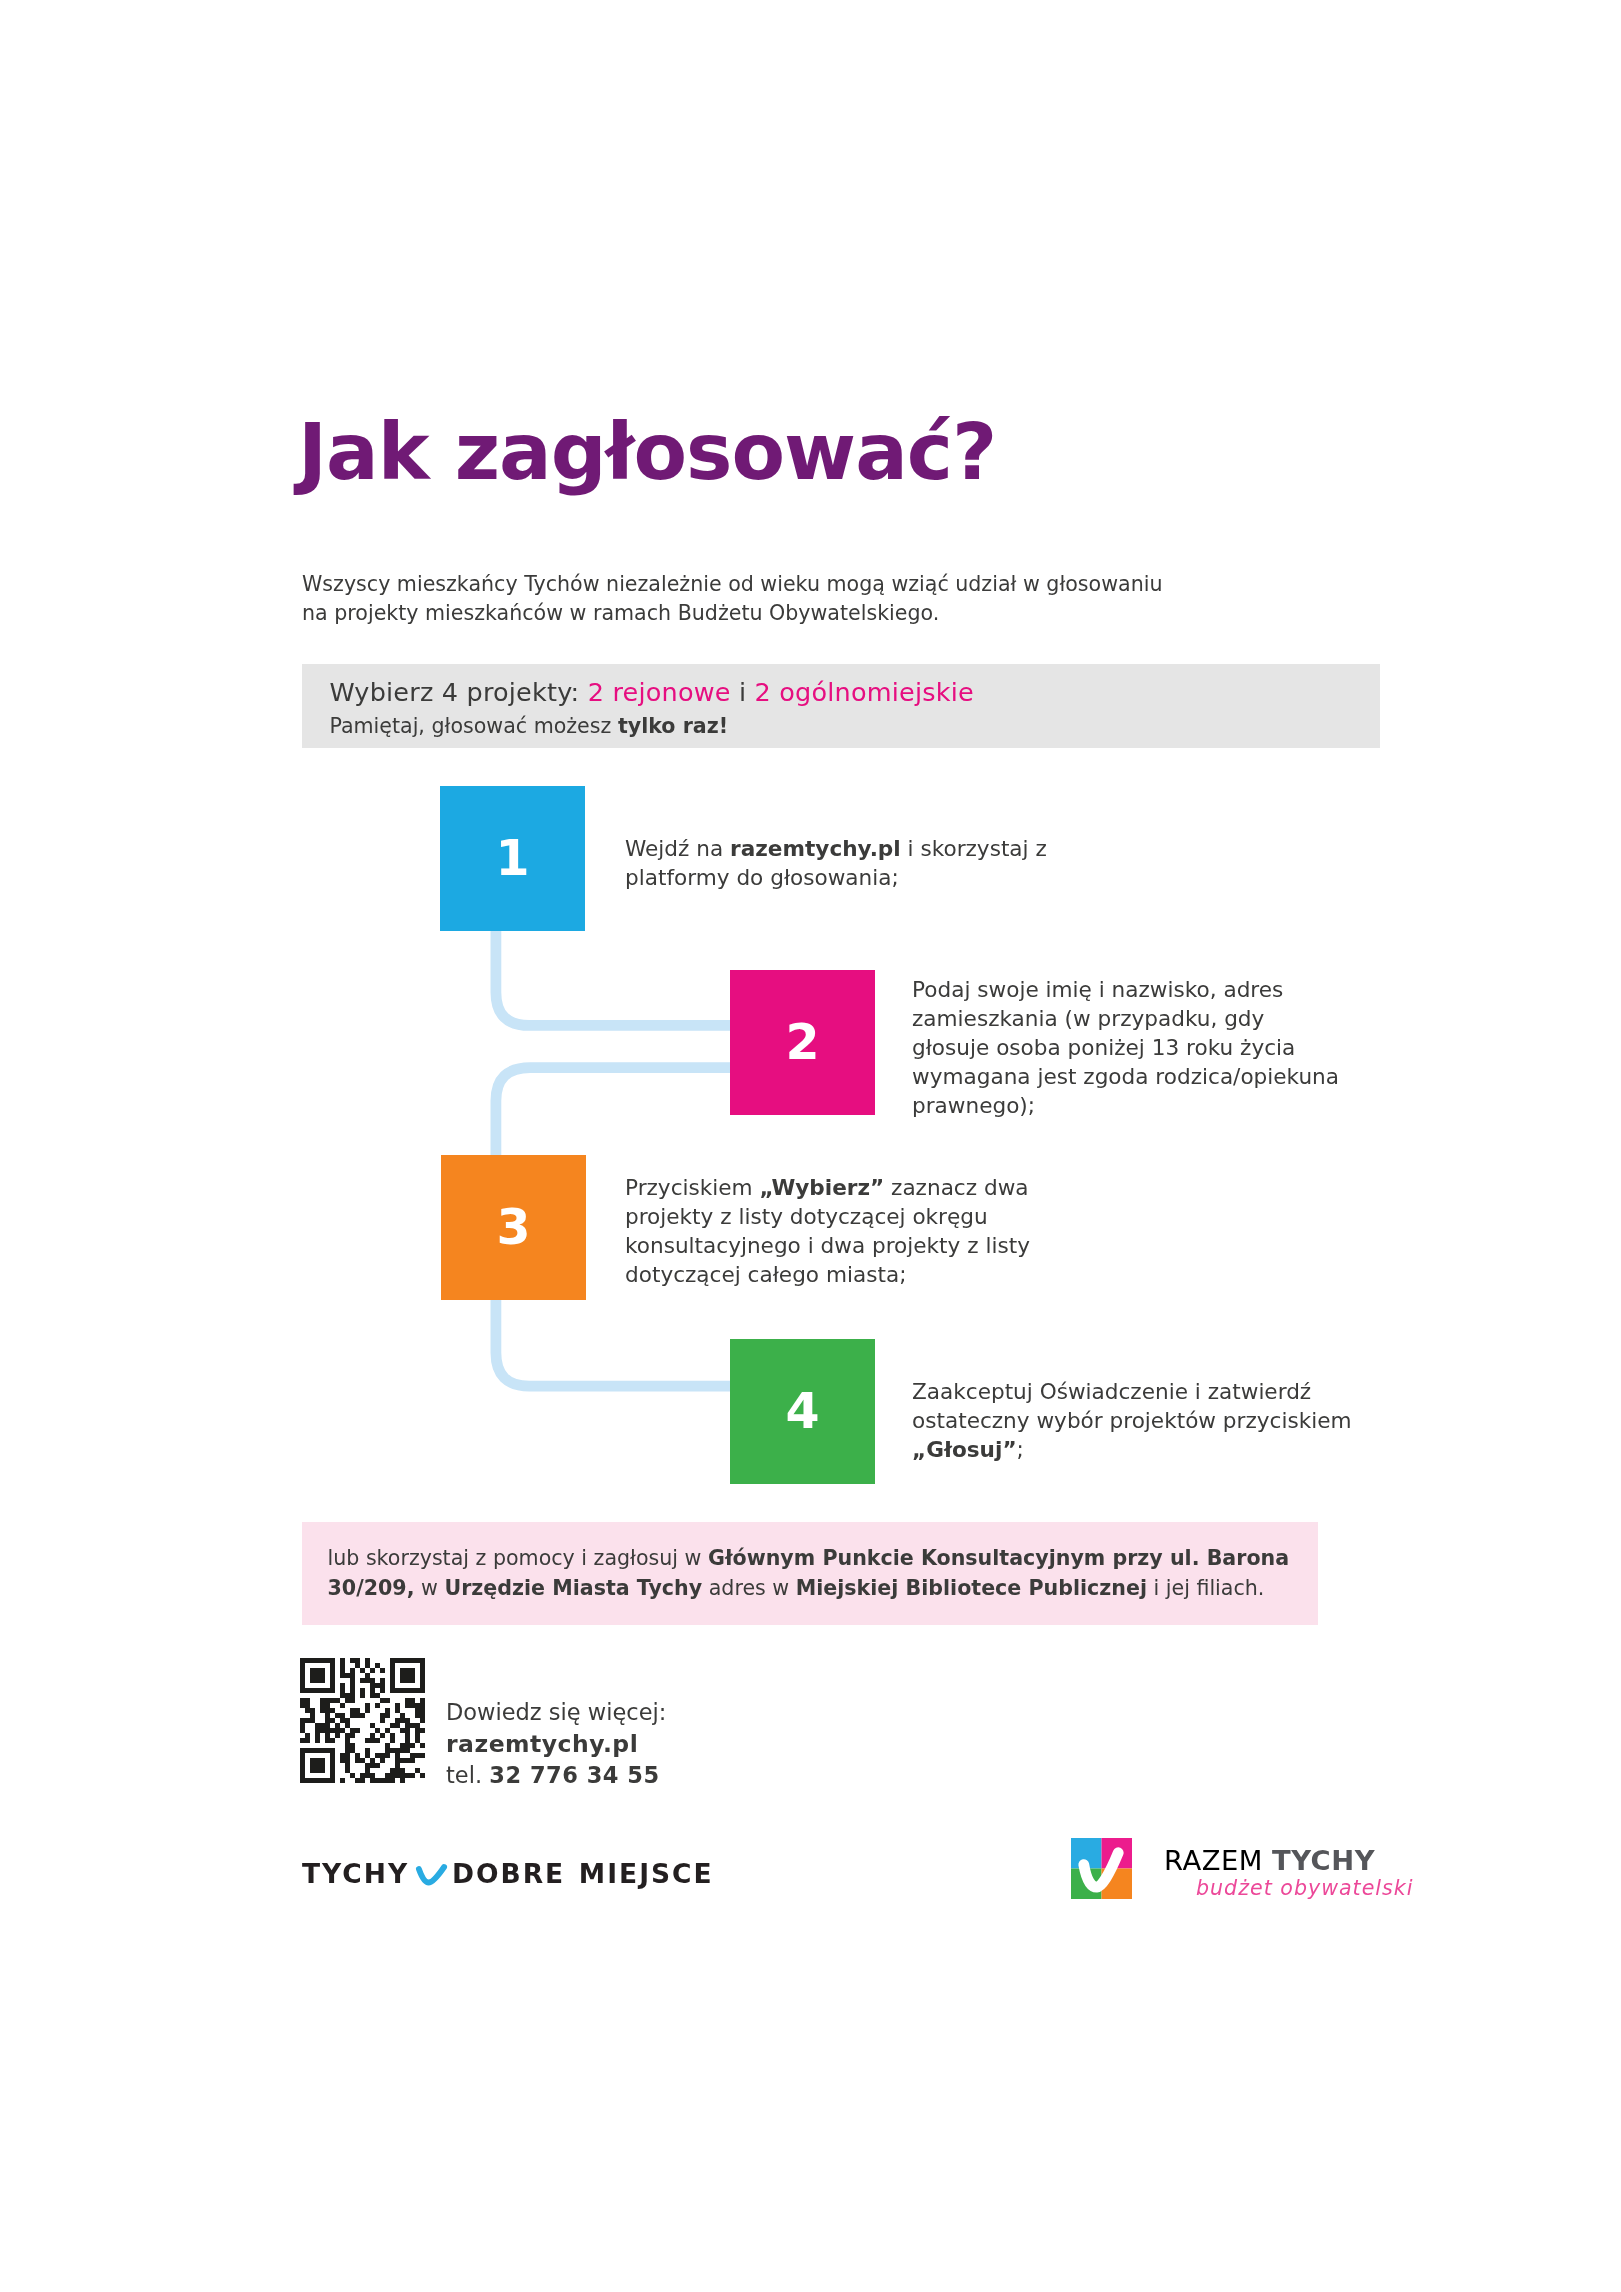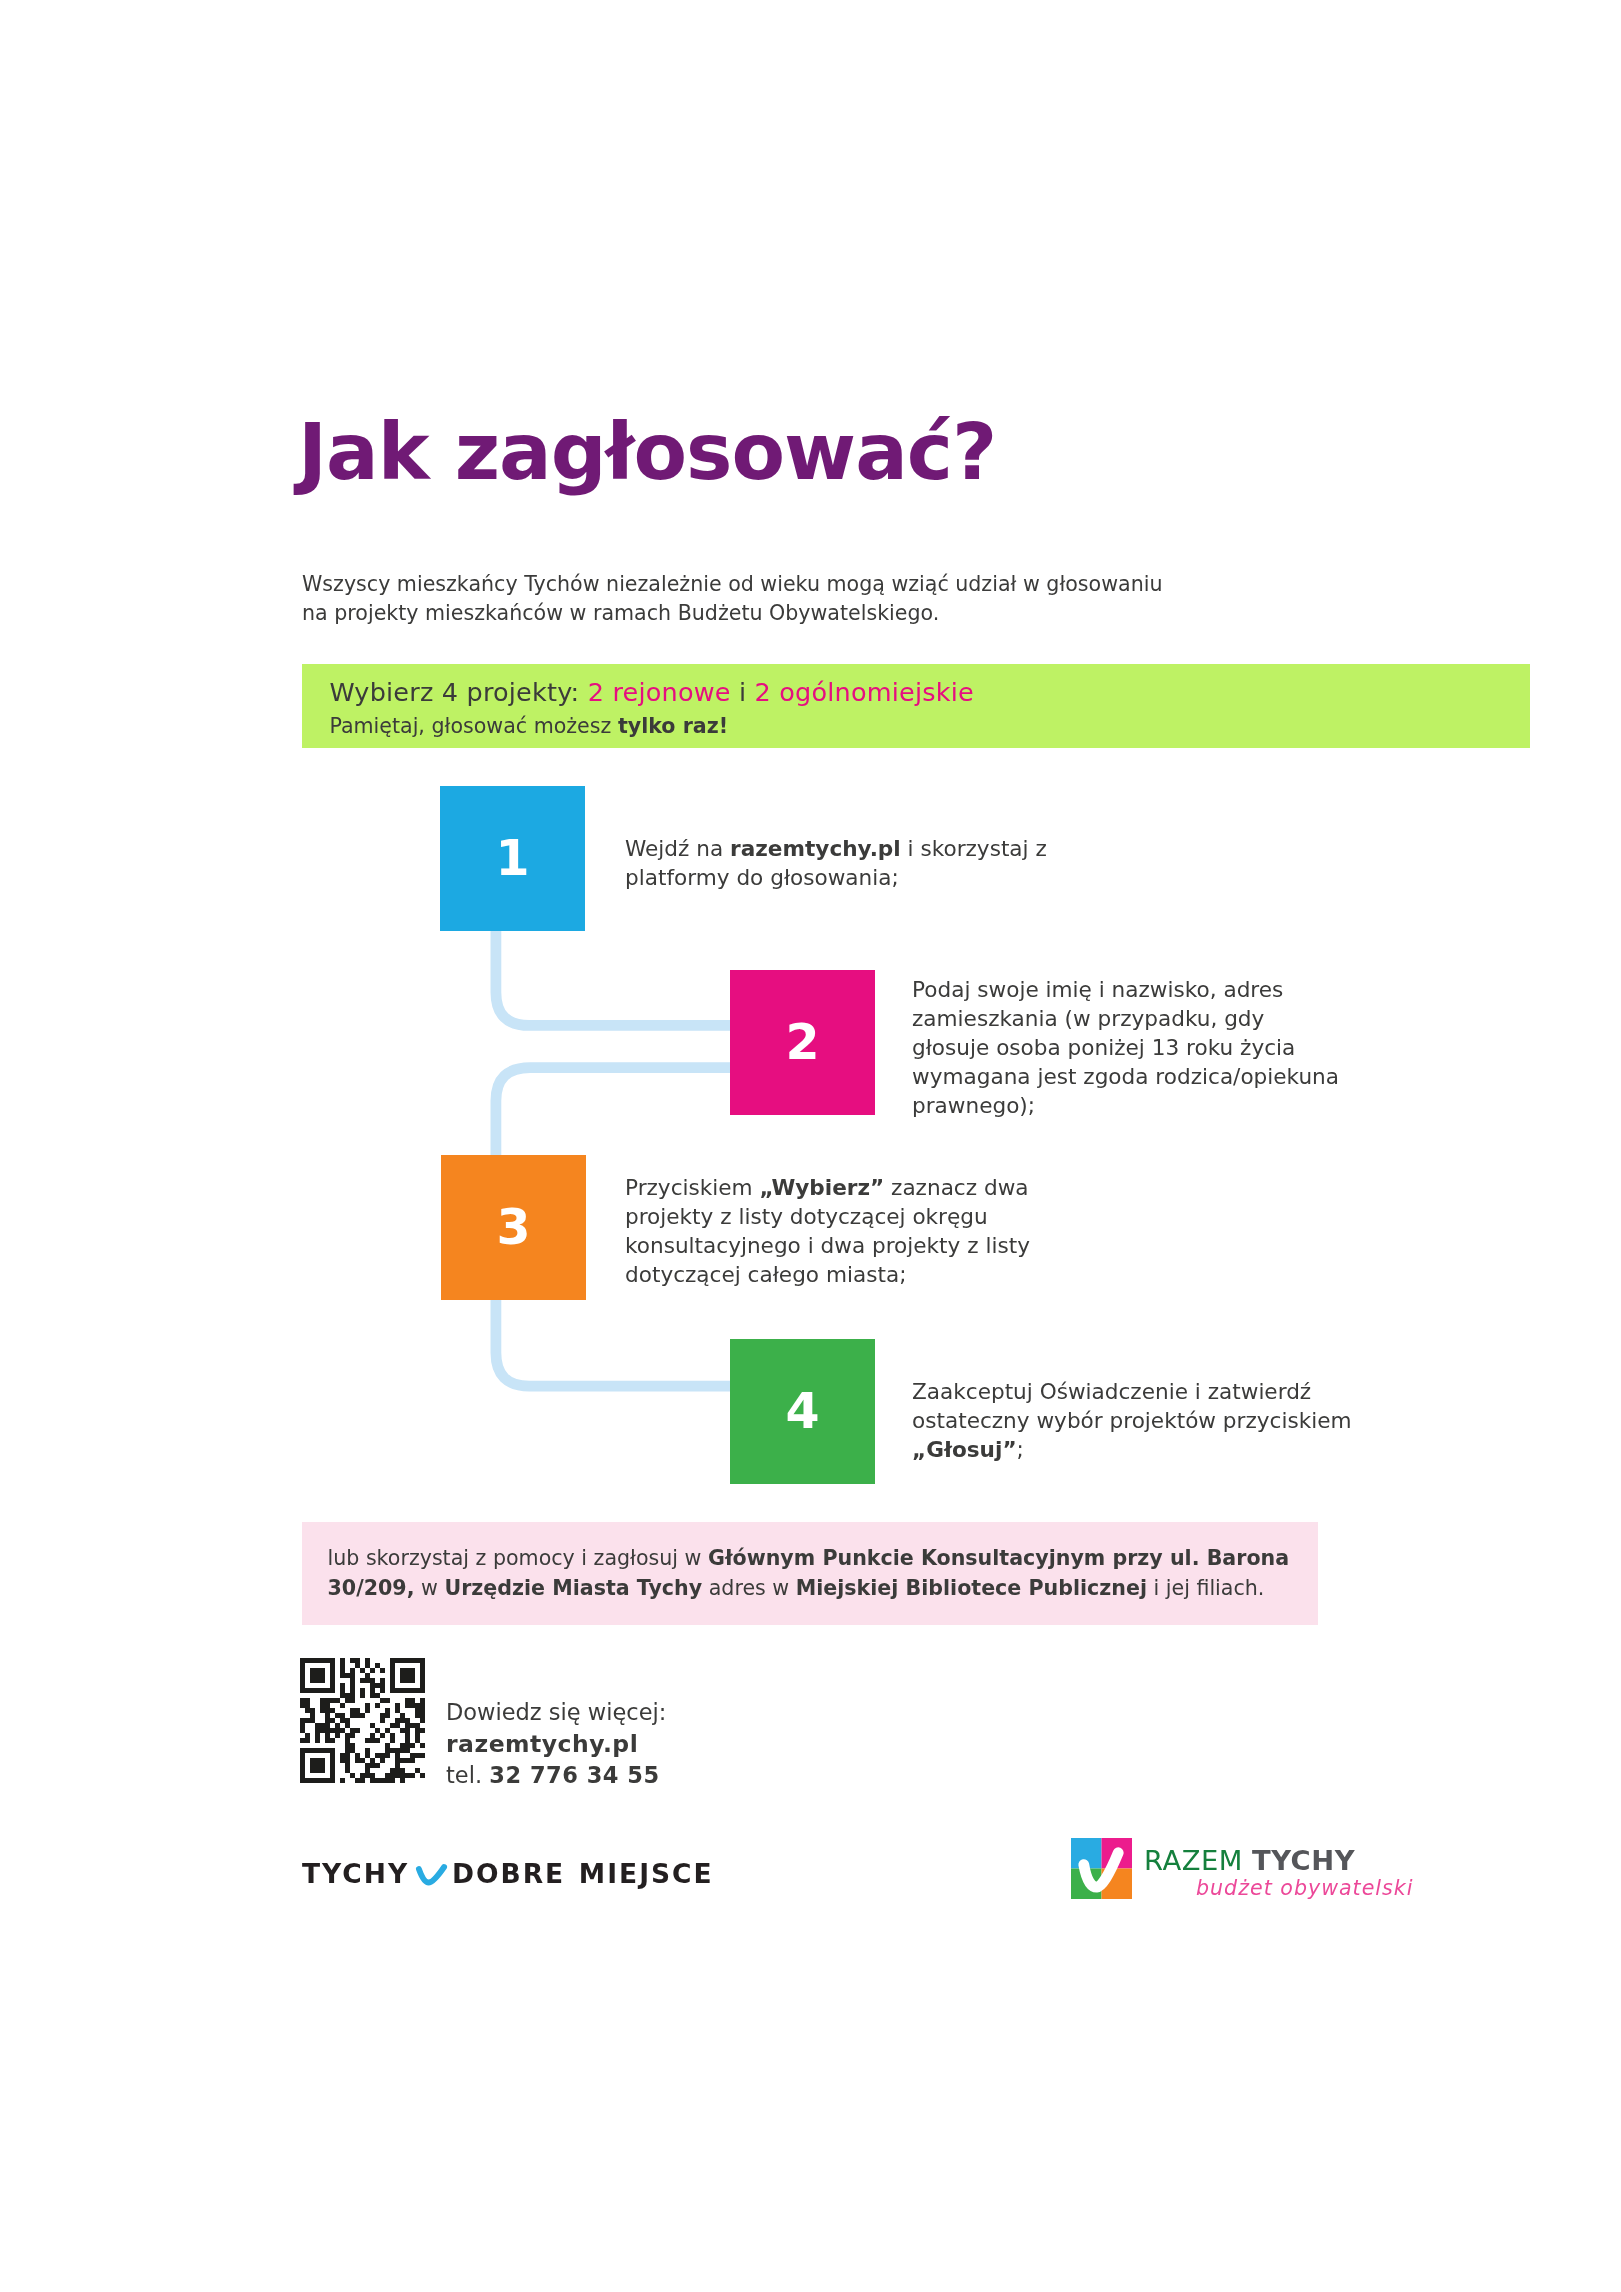--- a/index.html
+++ b/index.html
@@ -5,21 +5,21 @@
   html,body{margin:0;padding:0;background:#fff;}
   .page{
     position:relative;width:1621px;height:2293px;background:#ffffff;overflow:hidden;
     font-family:"DejaVu Sans","Liberation Sans",sans-serif;color:#3b3b3a;
   }
   .abs{position:absolute;}
   
   .title{left:298px;top:410px;font-size:78px;font-weight:bold;color:#701a75;letter-spacing:-1px;line-height:1.1;margin:0;}
   .intro{left:302px;top:549px;font-size:20.6px;line-height:1.45;color:#3b3b3a;}
   
-  .banner{left:302px;top:664px;width:1228px;height:84px;background:#bef264;box-sizing:border-box;padding:12.7px 27.4px;}
+  .banner{left:302px;top:664px;width:1078px;height:84px;background:#e5e5e5;box-sizing:border-box;padding:12.7px 27.4px;}
   .banner-l1{font-size:25.5px;color:#3b3b3a;letter-spacing:0.2px;}
   .banner-l1 .pink{color:#e60e80;}
   .banner-l2{font-size:20.6px;margin-top:6.9px;}
   .help-banner{left:302px;top:1522px;width:1016px;height:103px;background:#fbe1ec;box-sizing:border-box;padding:20.6px 25.5px;font-size:20.6px;line-height:1.5;}
   
   .connectors{left:0;top:0;width:1621px;height:2293px;pointer-events:none;z-index:0;}
   .sq{width:145px;height:145px;z-index:1;display:flex;align-items:center;justify-content:center;}
   .sq .num{color:#fff;font-size:49px;font-weight:bold;}
   .sq1{left:440px;top:786px;background:#1ca9e2;}
   .sq2{left:730px;top:970px;background:#e60e80;}
@@ -35,21 +35,21 @@
   .qr{left:300px;top:1658px;width:125px;height:125px;}
   .contact{left:446px;top:1697px;font-size:22.5px;line-height:1.38;}
   .contact .site{font-weight:bold;font-size:23.5px;letter-spacing:0.5px;}
   .contact .tel-num{font-weight:bold;letter-spacing:0.5px;}
   
   .tychy-logo{left:302px;top:1858px;font-size:26.5px;font-weight:bold;color:#231f20;letter-spacing:2px;display:flex;align-items:center;white-space:nowrap;}
   .tychy-logo .gap{display:inline-block;width:13.7px;}
   .tychy-logo svg{margin:2px 3.9px 0 5.9px;}
   .razem-logo-sq{left:1071px;top:1838px;width:61px;height:61px;}
   .razem-text{left:1144px;top:1845px;font-size:27.4px;letter-spacing:0.5px;white-space:nowrap;}
-  .razem-text .razem{color:#15803d;font-weight:normal;}
+  .razem-text .razem{color:#000000;font-weight:normal;margin-left:20px;}
   .razem-text .tychy{color:#55565a;font-weight:bold;}
   .razem-sub{left:1196px;top:1876px;font-size:20.6px;font-style:italic;color:#ec4899;letter-spacing:1px;white-space:nowrap;}
 </style>
 </head>
 <body>
 
 <div class="page">
 
   <h1 class="abs title">Jak zagłosować?</h1>
 

